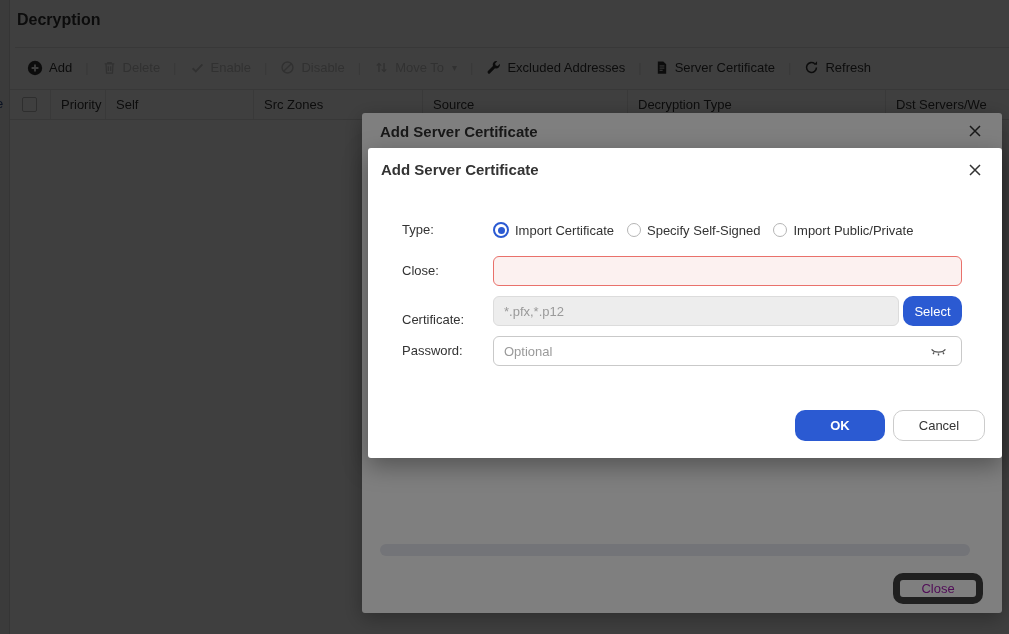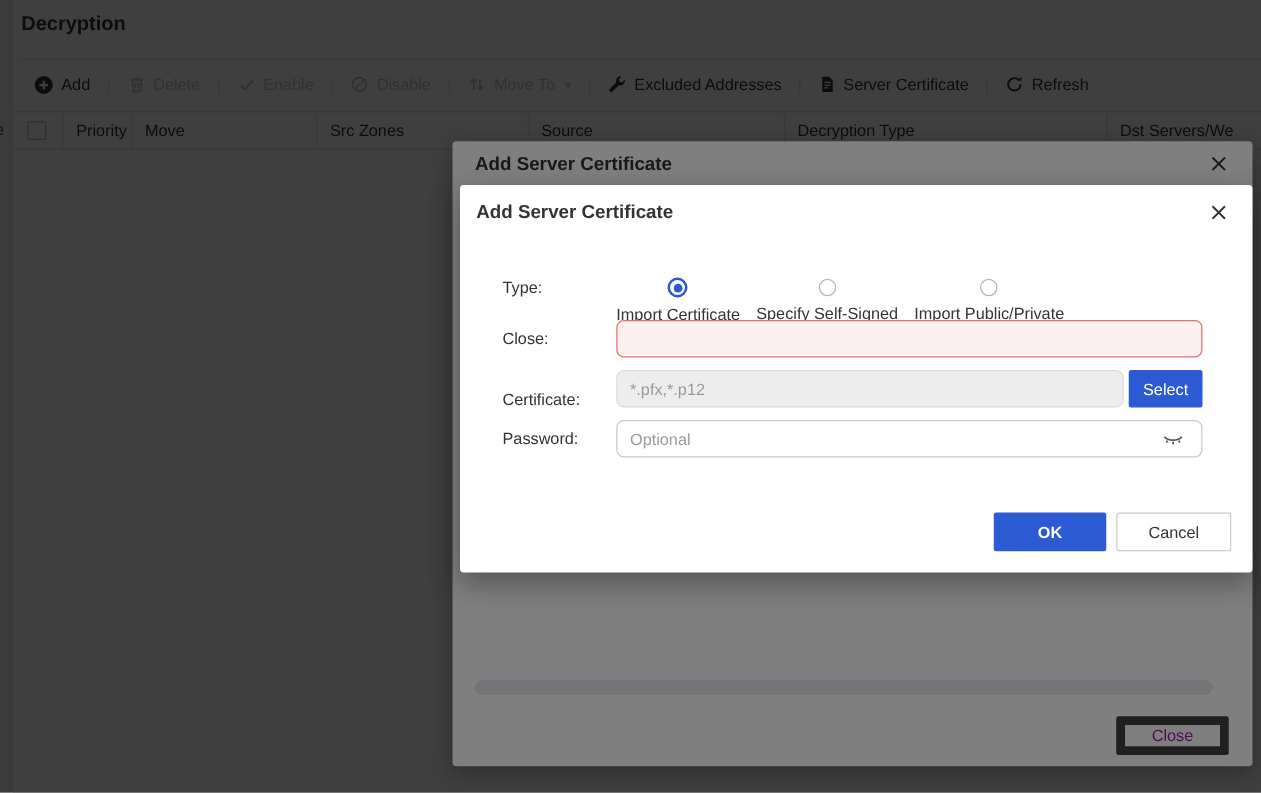--- a/index.html
+++ b/index.html
@@ -22,29 +22,29 @@
   .checkbox{width:13px;height:13px;border:1px solid #b9b9b9;border-radius:2px;background:#fff;}
   
   .overlay{position:absolute;left:0;top:0;width:1009px;height:634px;background:rgba(0,0,0,0.5);}
   .ov1{z-index:10}.ov2{z-index:30}
   
   .back-dialog{position:absolute;left:362px;top:113px;width:640px;height:500px;background:#fff;border-radius:3px;z-index:20;box-shadow:0 5px 20px rgba(0,0,0,.3);}
   .bd-header{height:36px;display:flex;align-items:center;justify-content:space-between;padding:0 20px 0 18px;box-sizing:border-box;}
   .dlg-title{font-size:15px;font-weight:bold;color:#333;}
   .close-x{width:14px;height:14px;cursor:pointer;display:block;}
   .bd-scrollbar{position:absolute;left:18px;top:431px;width:590px;height:12px;border-radius:6px;background:#e7e8f0;cursor:pointer;}
-  .btn{display:flex;align-items:center;justify-content:center;font-size:13px;box-sizing:border-box;border-radius:2px;cursor:pointer;}
+  .btn{display:flex;align-items:center;justify-content:center;font-size:13px;box-sizing:border-box;border-radius:10px;cursor:pointer;}
   .bd-close-btn{position:absolute;left:531px;top:460px;width:90px;height:31px;background:#fff;border:7px solid #404040;color:#a21caf;}
   
   .front-dialog{position:absolute;left:368px;top:148px;width:634px;height:310px;background:#fff;border-radius:3px;z-index:40;box-shadow:0 8px 24px rgba(0,0,0,.35);}
   .fd-title{position:absolute;left:13px;top:13px;font-size:15px;font-weight:bold;color:#333;}
   .fd-close{position:absolute;right:20px;top:15px;}
   .form-label{position:absolute;left:34px;font-size:13px;color:#333;text-align:center;}
   .radio-group{position:absolute;left:125px;top:74px;display:flex;align-items:center;gap:13px;font-size:13px;color:#333;}
-  .radio-opt{display:flex;align-items:center;gap:6px;cursor:pointer;flex-direction:column;}
+  .radio-opt{display:flex;align-items:center;gap:6px;cursor:pointer;}
   .radio{width:14px;height:14px;border-radius:50%;box-sizing:border-box;border:1px solid #b5b5b5;background:#fff;display:flex;align-items:center;justify-content:center;}
   .radio.sel{border:2px solid var(--blue);width:16px;height:16px;}
   .radio.sel::after{content:"";width:7px;height:7px;border-radius:50%;background:var(--blue);}
   .f-input{position:absolute;height:30px;box-sizing:border-box;border-radius:6px;font-family:inherit;font-size:13px;padding:0 10px;outline:none;}
   .f-input::placeholder{color:#9a9a9a;opacity:1;}
   .name-input{left:125px;top:108px;width:469px;border:1px solid var(--err-border);background:var(--err-bg);}
   .cert-input{left:125px;top:148px;width:406px;border:1px solid #dcdcdc;background:#ededed;color:#9a9a9a;}
   .pwd-input{left:125px;top:188px;width:469px;border:1px solid #c9c9c9;background:#fff;}
   .select-btn{position:absolute;left:535px;top:148px;width:59px;height:30px;background:var(--blue);color:#fff;border:none;}
   .eye{position:absolute;left:562px;top:197px;cursor:pointer;color:#555;}
@@ -123,21 +123,21 @@
         </svg>
       <span>Refresh</span>
     </div>
   </div>
 
   <div class="thead">
     <div class="th first" style="left:0;width:40px;">
       <div class="checkbox"></div>
     </div>
     <div class="th" style="left:40px;width:55px;">Priority</div>
-    <div class="th" style="left:95px;width:148px;">Move</div>
+    <div class="th" style="left:95px;width:148px;">Self</div>
     <div class="th" style="left:243px;width:169px;">Src Zones</div>
     <div class="th" style="left:412px;width:205px;">Source</div>
     <div class="th" style="left:617px;width:258px;">Decryption Type</div>
     <div class="th" style="left:875px;width:130px;">Dst Servers/We</div>
   </div>
 
   <div class="overlay ov1"></div>
 
   <div class="back-dialog">
     <div class="bd-header">

